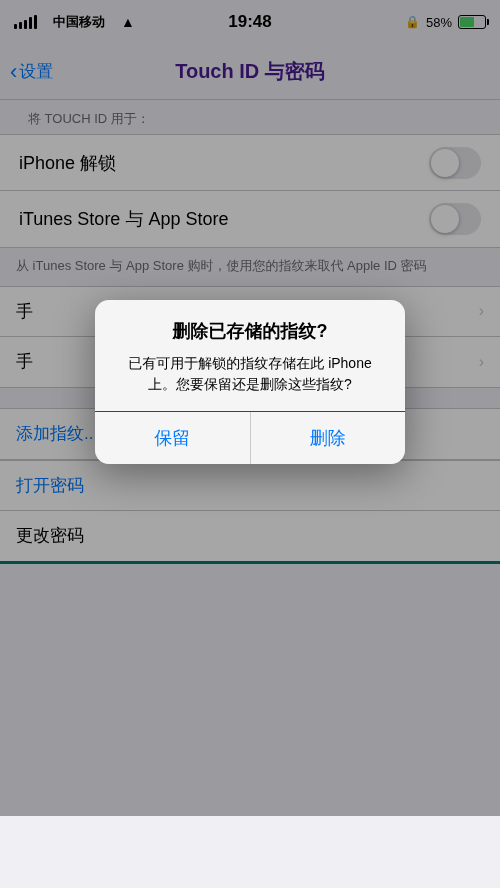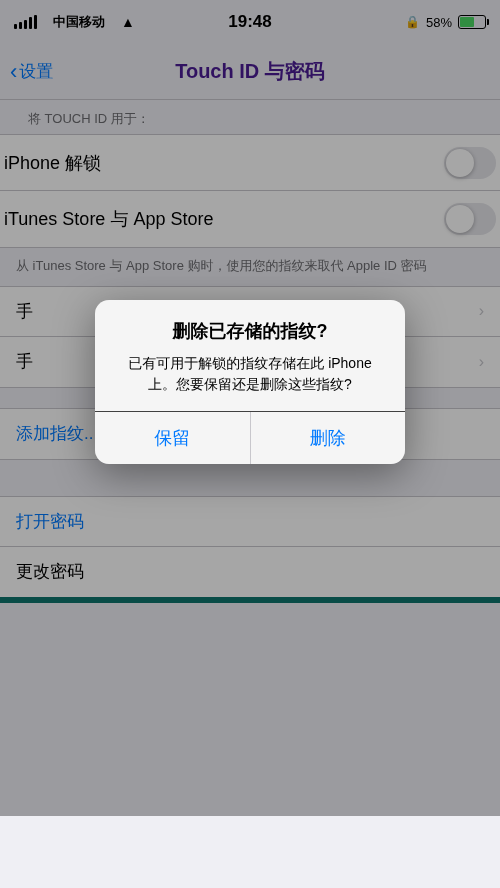--- a/index.html
+++ b/index.html
@@ -146,21 +146,21 @@
       background: #fff;
       border-top: 1px solid #c8c7cc;
       border-bottom: 1px solid #c8c7cc;
       margin-bottom: 0;
     }
 
     .list-item {
       display: flex;
       align-items: center;
       justify-content: space-between;
-      padding: 0 4px;
+      padding: 0 19px;
       height: 56px;
       background: #fff;
       border-bottom: 1px solid #c8c7cc;
     }
 
     .list-item:last-child {
       border-bottom: none;
     }
 
     .list-item-label {
@@ -246,22 +246,21 @@
 
     .add-label {
       font-size: 17px;
       color: #007aff;
     }
 
     
     .passcode-section {
       background: #eab308;
       border-top: 1px solid #c8c7cc;
-      border-bottom: 6px solid #0f766e;
-      margin-top: 36px;
+      border-bottom: 3px solid #0f766e;
     }
 
     .passcode-item {
       display: flex;
       align-items: center;
       padding: 0 16px;
       height: 50px;
       background: #fff;
       border-bottom: 1px solid #c8c7cc;
     }

